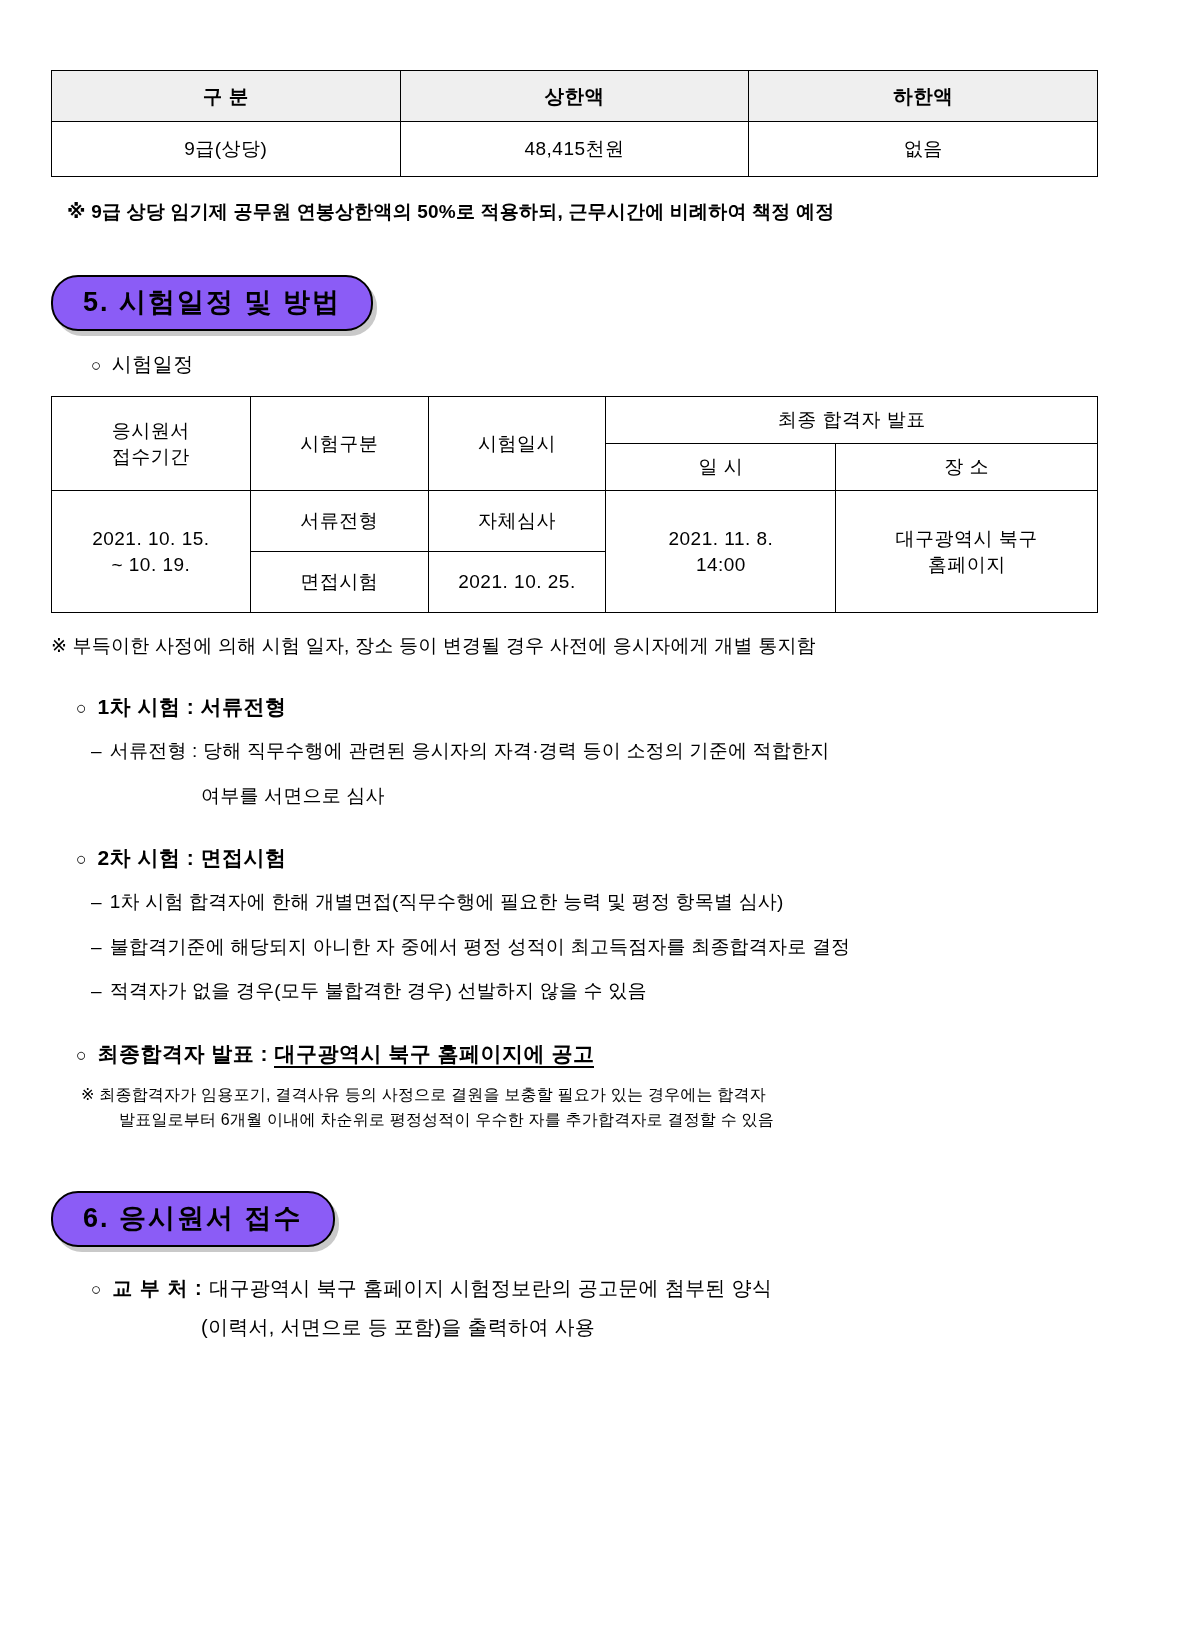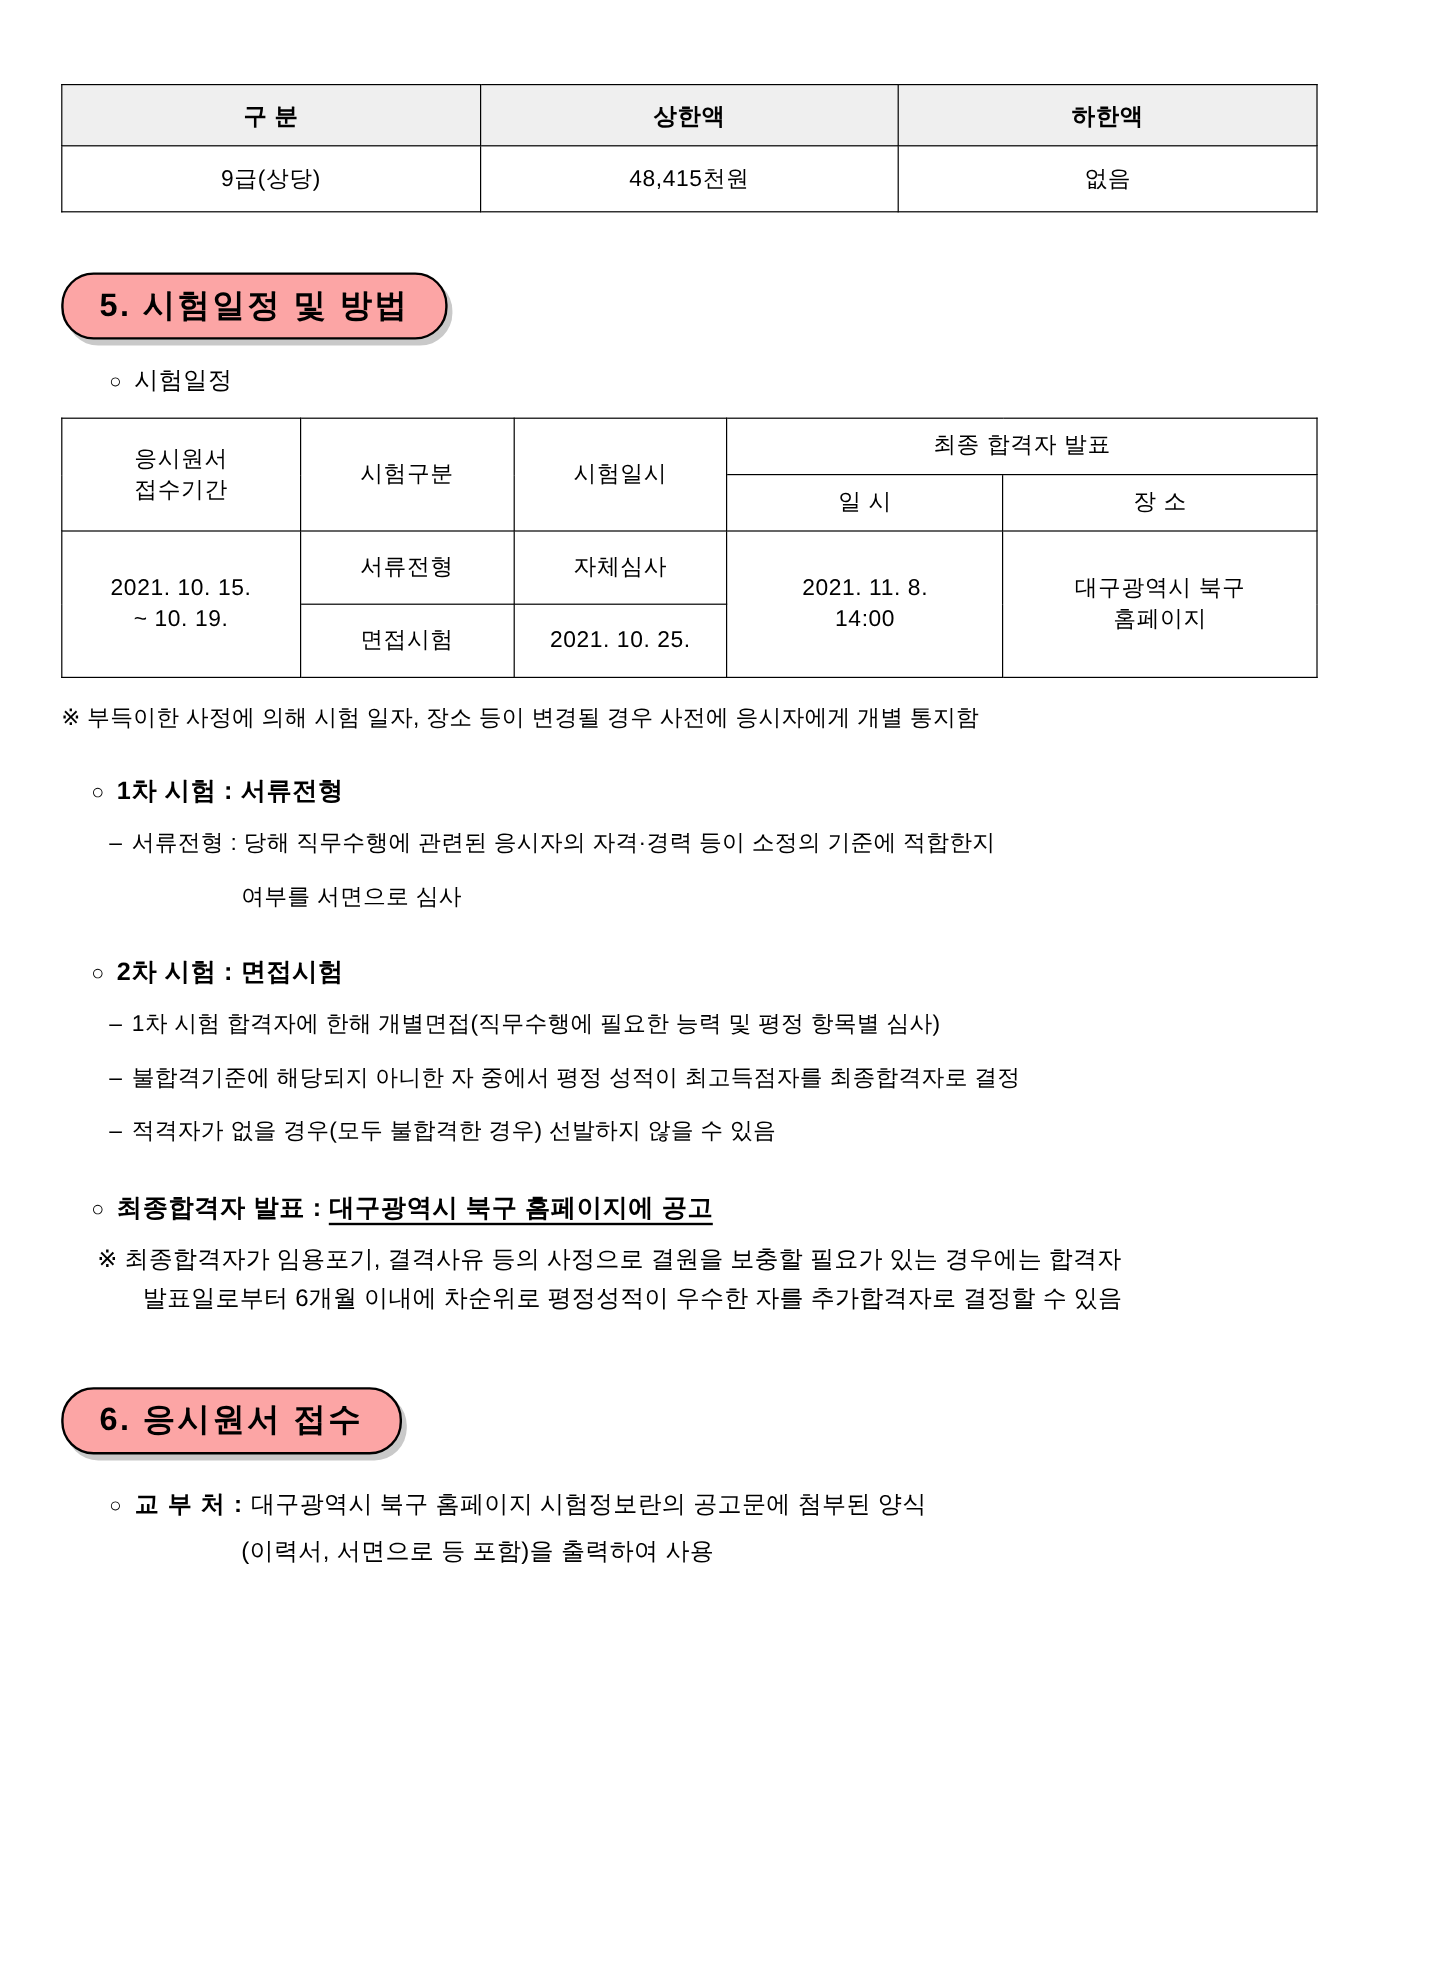--- a/index.html
+++ b/index.html
@@ -66,21 +66,21 @@
     height: 54px;
   }
   .pill {
     display: inline-block;
     border: 2.5px solid #000;
     border-radius: 27px;
     padding: 7px 30px 9px 30px;
     font-size: 27px;
     font-weight: bold;
     letter-spacing: 2px;
-    background: #fca5a5;
+    background: #8b5cf6;
     position: relative;
     z-index: 2;
     box-shadow: 4px 5px 0 #c9c9c9;
   }
 
   .bullet-o {
     font-size: 20px;
     margin: 22px 0 0 40px;
     letter-spacing: 0.5px;
   }
@@ -134,21 +134,21 @@
   }
   .note-star {
     font-size: 19px;
     margin: 18px 0 0 62px;
     line-height: 1.55;
     letter-spacing: 0.2px;
   }
   .note-star .cont { display: block; margin-left: 30px; }
 
   .final-note {
-    font-size: 20px;
+    font-size: 16px;
     margin: 14px 0 0 30px;
     line-height: 1.6;
     letter-spacing: 0.2px;
   }
   .final-note .cont { display: block; margin-left: 38px; }
 
   .sub-o {
     font-size: 20px;
     font-weight: bold;
     margin: 30px 0 0 40px;
@@ -177,20 +177,21 @@
     </thead>
     <tbody>
       <tr>
         <td>9급(상당)</td>
         <td>48,415천원</td>
         <td>없음</td>
       </tr>
     </tbody>
   </table>
 
+  <div class="note-line">※ 9급 상당 임기제 공무원 연봉상한액의 50%로 적용하되, 근무시간에 비례하여 책정 예정</div>
 
   <div class="pill-wrap">
     <span class="pill">5. 시험일정 및 방법</span>
   </div>
 
   <div class="bullet-o">
     <span class="circ">○</span><span>시험일정</span>
   </div>
 
   <div class="schedule-wrap">

